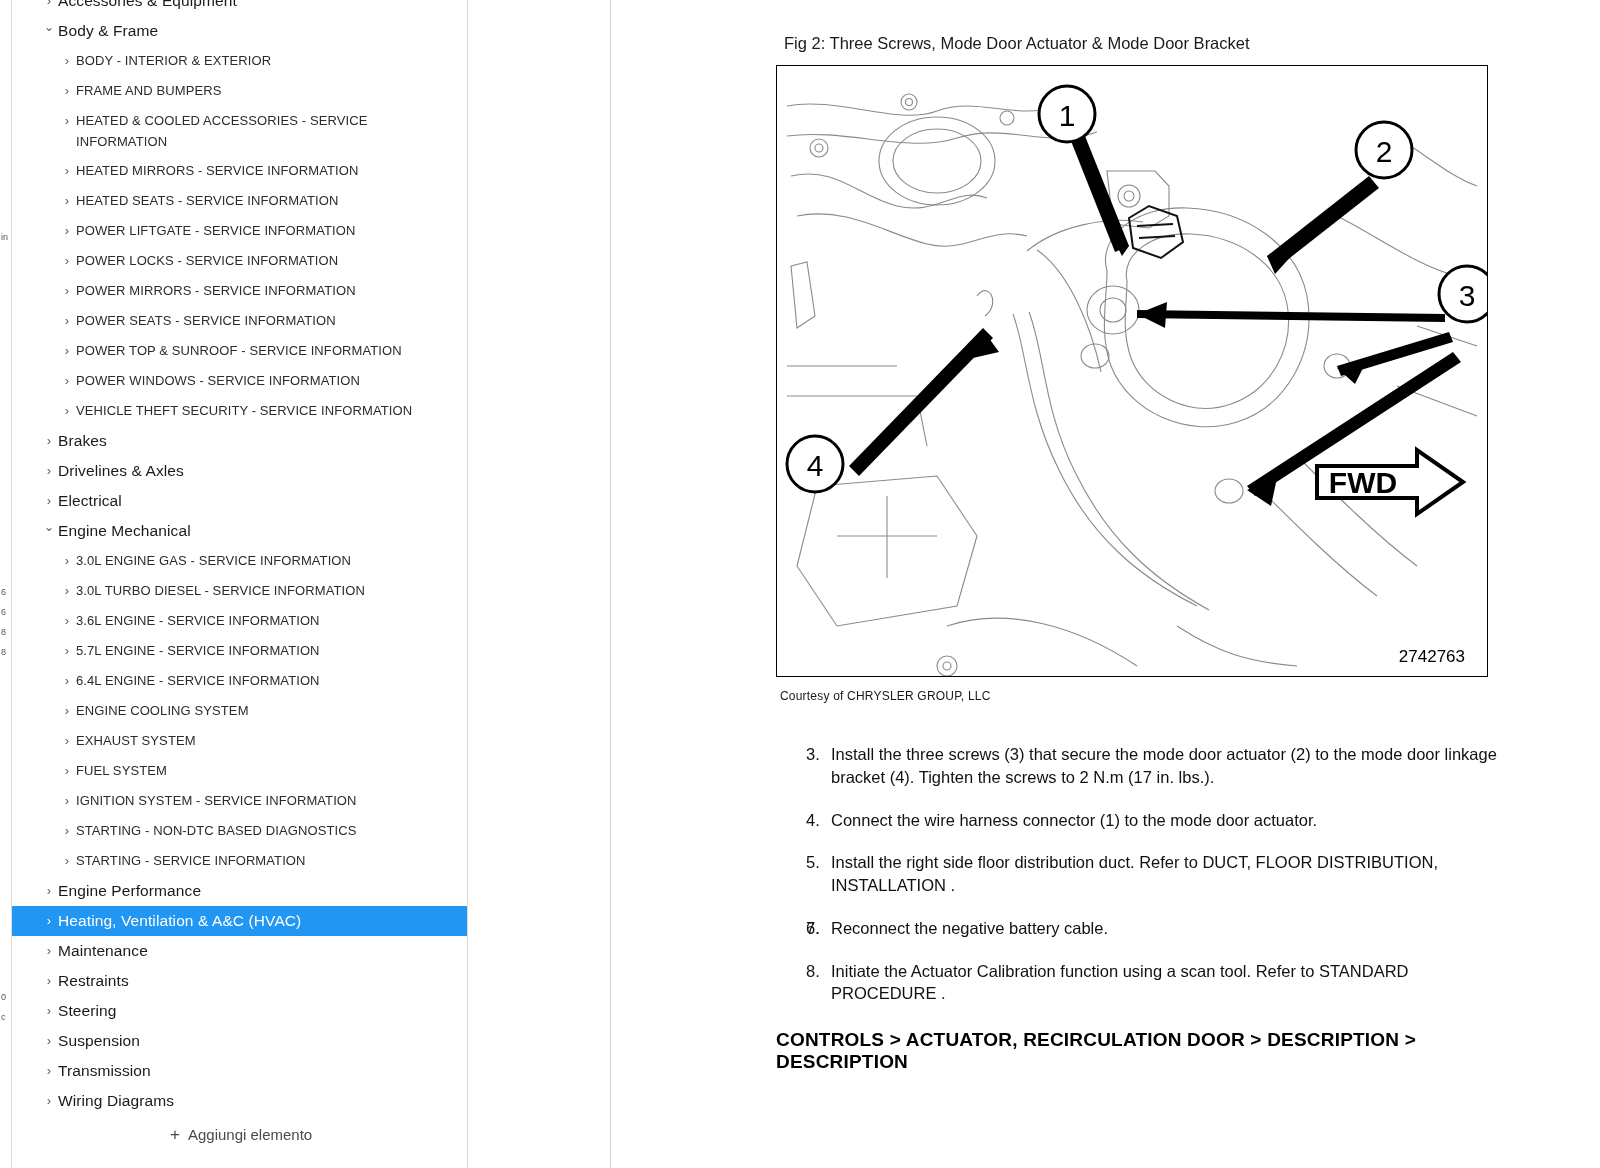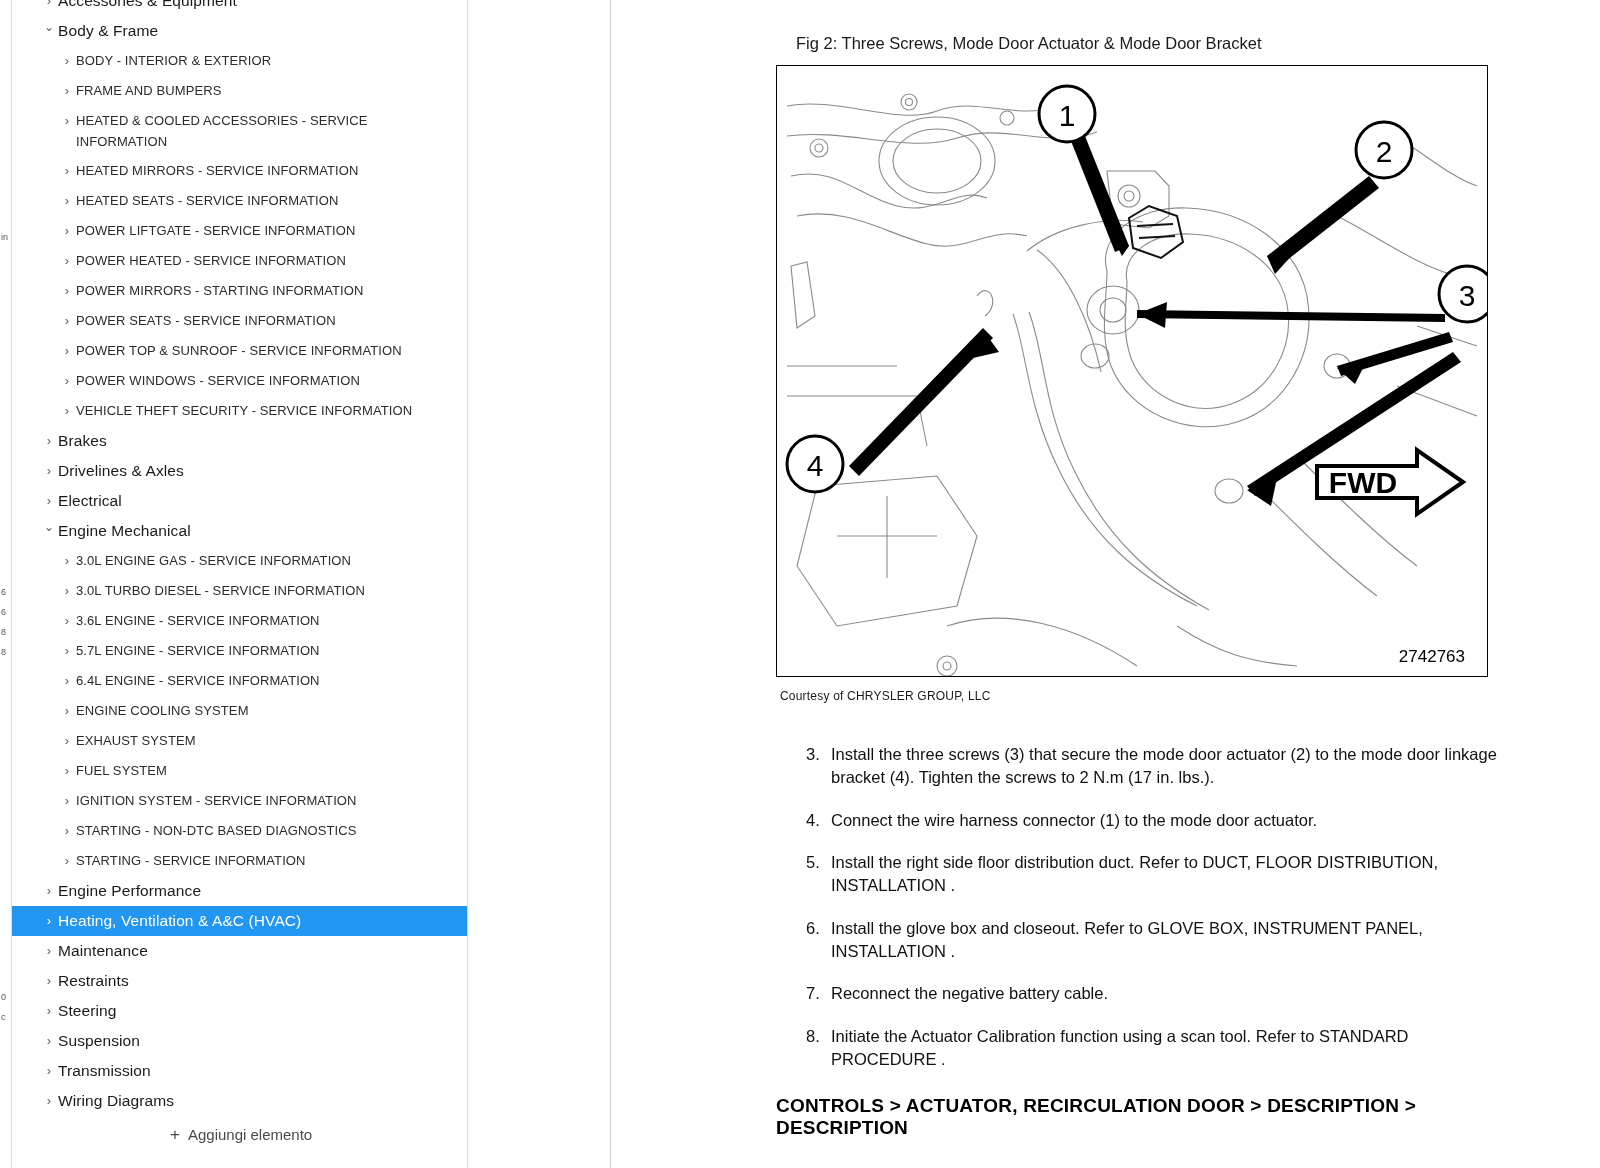--- a/index.html
+++ b/index.html
@@ -109,21 +109,21 @@
     flex: 1 1 auto;
     height: 100%;
     background: #ffffff;
     position: relative;
     overflow: hidden;
     padding: 34px 95px 0 165px;
   }
   .fig-caption {
     font-size: 16.5px;
     color: #1a1a1a;
-    margin: 0 0 12px 20px;
+    margin: 0 0 12px 8px;
   }
   .fig-box {
     width: 712px;
     height: 612px;
     border: 1px solid #000;
     position: relative;
     background: #fff;
     overflow: hidden;
   }
   .fig-box svg { display: block; }
@@ -214,25 +214,25 @@
         <div class="node lvl2">
           <span class="chev">›</span>
           <span class="label">HEATED SEATS - SERVICE INFORMATION</span>
         </div>
         <div class="node lvl2">
           <span class="chev">›</span>
           <span class="label">POWER LIFTGATE - SERVICE INFORMATION</span>
         </div>
         <div class="node lvl2">
           <span class="chev">›</span>
-          <span class="label">POWER HEATED - SERVICE INFORMATION</span>
-        </div>
-        <div class="node lvl2">
-          <span class="chev">›</span>
-          <span class="label">POWER MIRRORS - STARTING INFORMATION</span>
+          <span class="label">POWER LOCKS - SERVICE INFORMATION</span>
+        </div>
+        <div class="node lvl2">
+          <span class="chev">›</span>
+          <span class="label">POWER MIRRORS - SERVICE INFORMATION</span>
         </div>
         <div class="node lvl2">
           <span class="chev">›</span>
           <span class="label">POWER SEATS - SERVICE INFORMATION</span>
         </div>
         <div class="node lvl2">
           <span class="chev">›</span>
           <span class="label">POWER TOP &amp; SUNROOF - SERVICE INFORMATION</span>
         </div>
         <div class="node lvl2">
@@ -440,21 +440,21 @@
         <text x="688" y="596" text-anchor="end" font-family="Liberation Sans, sans-serif" font-size="17" fill="#000" id="img-no">2742763</text>
       </svg>
     </div>
 
     <div class="courtesy">Courtesy of CHRYSLER GROUP, LLC</div>
 
     <ol class="steps" id="steps">
         <li><span class="num">3.</span><span>Install the three screws (3) that secure the mode door actuator (2) to the mode door linkage bracket (4). Tighten the screws to 2 N.m (17 in. lbs.).</span></li>
         <li><span class="num">4.</span><span>Connect the wire harness connector (1) to the mode door actuator.</span></li>
         <li><span class="num">5.</span><span>Install the right side floor distribution duct. Refer to DUCT, FLOOR DISTRIBUTION, INSTALLATION .</span></li>
-        <li><span class="num">6.</span><span>Install the glove box and closeout. Refer to GLOVE BOX, INSTRUMENT PANEL, INSTALLATION .</span></li>
+        <li><span class="num">6.</span></li>
         <li><span class="num">7.</span><span>Reconnect the negative battery cable.</span></li>
         <li><span class="num">8.</span><span>Initiate the Actuator Calibration function using a scan tool. Refer to STANDARD PROCEDURE .</span></li>
       </ol>
 
     <div class="section-head">CONTROLS &gt; ACTUATOR, RECIRCULATION DOOR &gt; DESCRIPTION &gt; DESCRIPTION</div>
 
     <div class="right-rule"></div>
   </div>
 </div>
 

